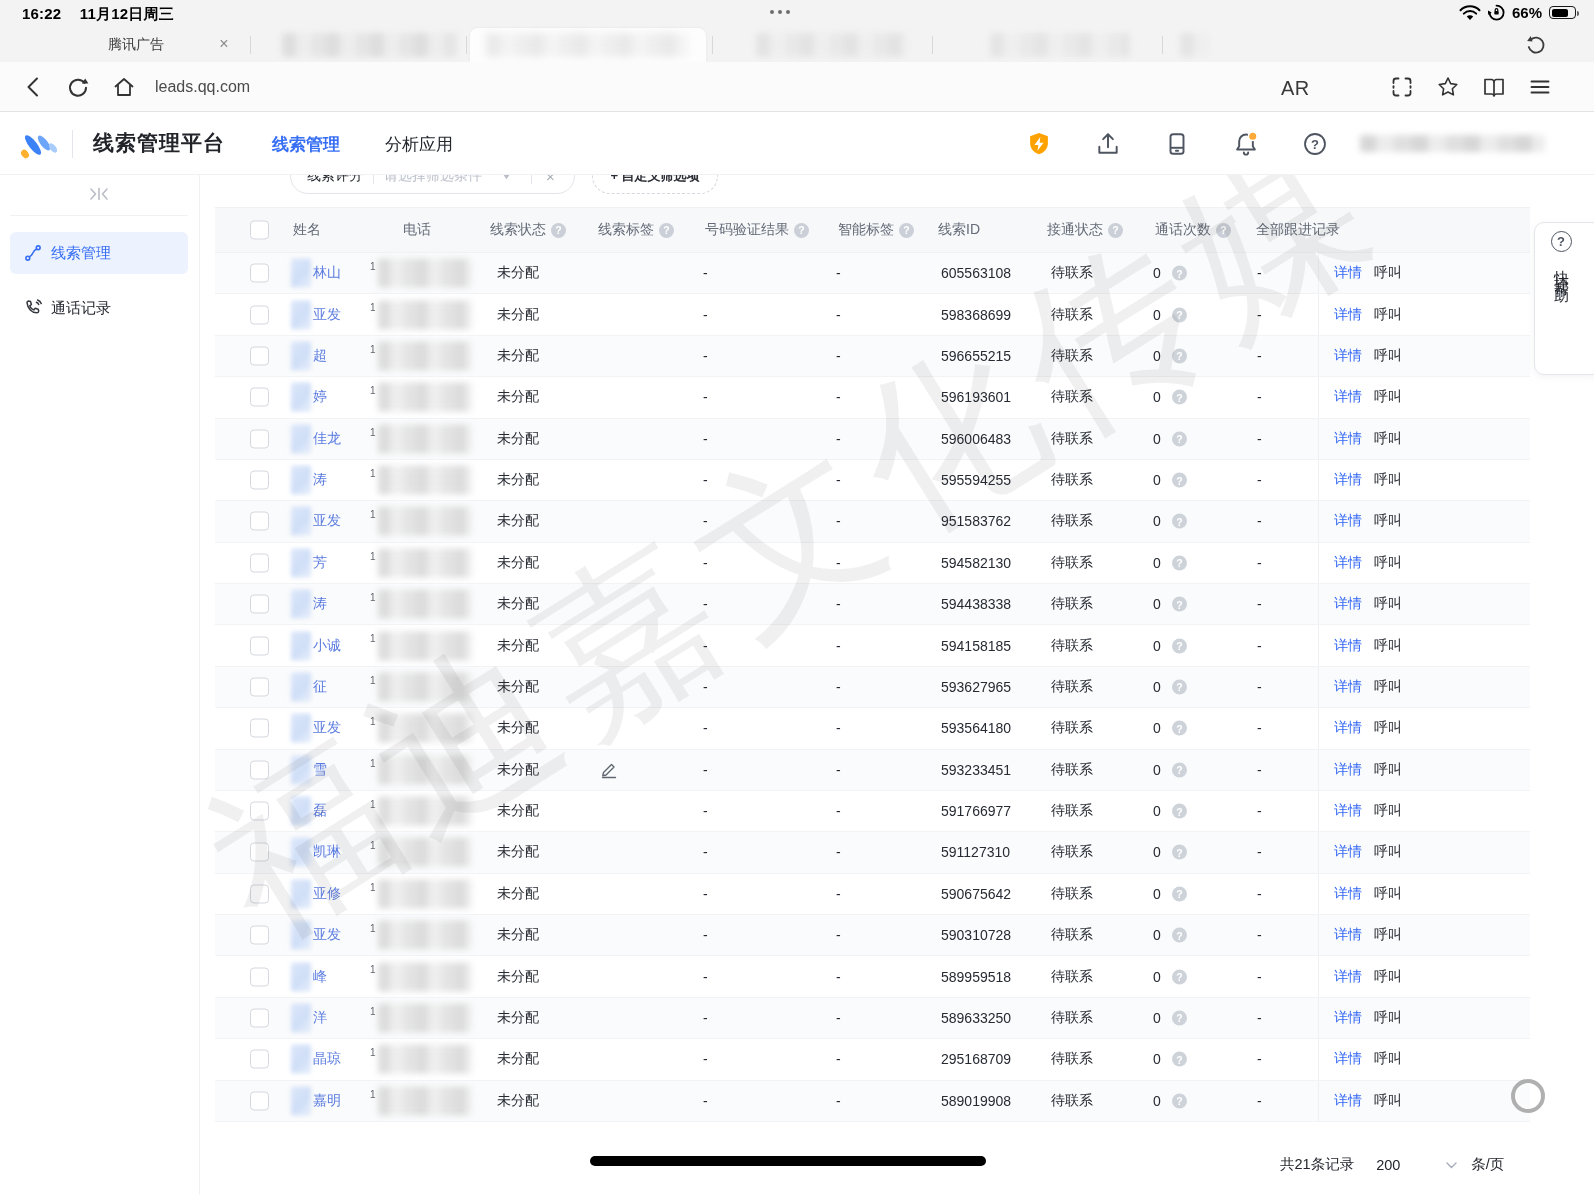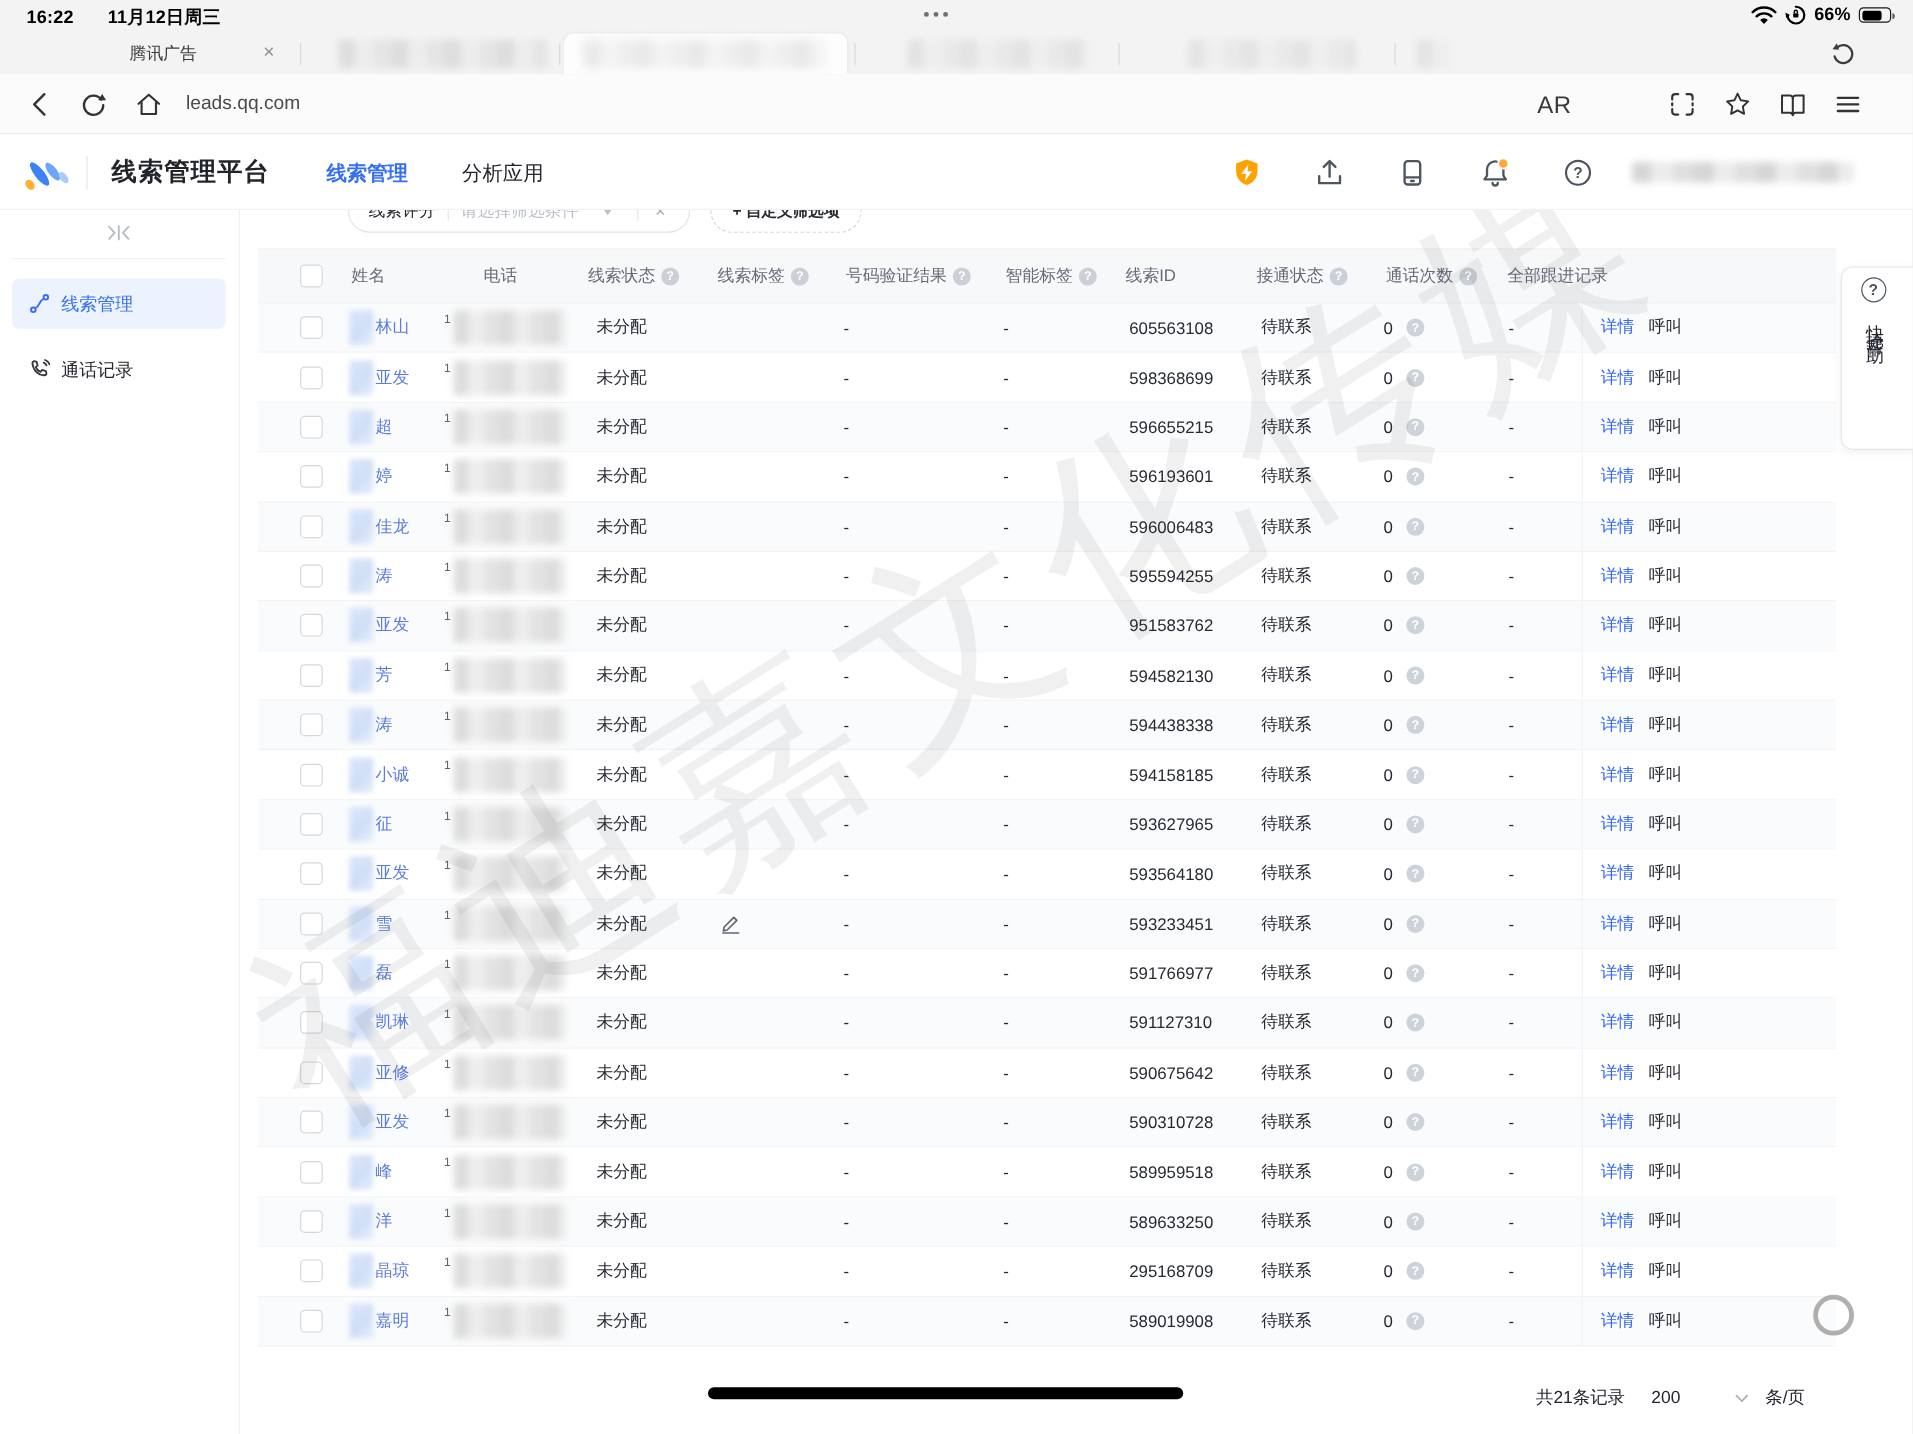--- a/index.html
+++ b/index.html
@@ -4,21 +4,21 @@
 <style>
   * { margin:0; padding:0; box-sizing:border-box; }
   html,body { background:#ddd; }
   body { font-family:"Liberation Sans","DejaVu Sans",sans-serif; }
   .page { position:relative; width:1594px; height:1195px; background:#fff; overflow:hidden; margin:0 auto; }
 
   
   .chrome-top { position:absolute; left:0; top:0; width:1594px; height:62px; background:#f4f3f3; z-index:10; }
   .status-bar { position:absolute; left:0; top:0; width:100%; height:28px; }
   .sb-left { position:absolute; left:22px; top:5px; font-size:15px; font-weight:700; color:#000; letter-spacing:.2px; }
-  .sb-left span + span { margin-left:24px; }
+  .sb-left span + span { margin-left:14px; }
   .sb-dots { position:absolute; left:770px; top:10px; display:flex; gap:4px; }
   .sb-dots i { width:4px; height:4px; border-radius:50%; background:#6e6e6e; }
   .sb-right { position:absolute; right:18px; top:4px; display:flex; align-items:center; gap:7px; }
   .sb-right .pct { font-size:15px; font-weight:600; color:#000; }
   .battery { position:relative; width:27px; height:13px; border:1.5px solid rgba(0,0,0,.9); border-radius:4px; }
   .battery .fill { position:absolute; left:1.5px; top:1.5px; bottom:1.5px; width:66%; background:#000; border-radius:2px; }
   .battery .nub { position:absolute; right:-4px; top:3.5px; width:2.5px; height:5px; background:rgba(0,0,0,.6); border-radius:0 2px 2px 0; }
 
   .tab-bar { position:absolute; left:0; top:28px; width:100%; height:34px; }
   .tab-title { position:absolute; left:66px; top:8px; width:140px; text-align:center; font-size:14px; color:#3c3c3e; }

